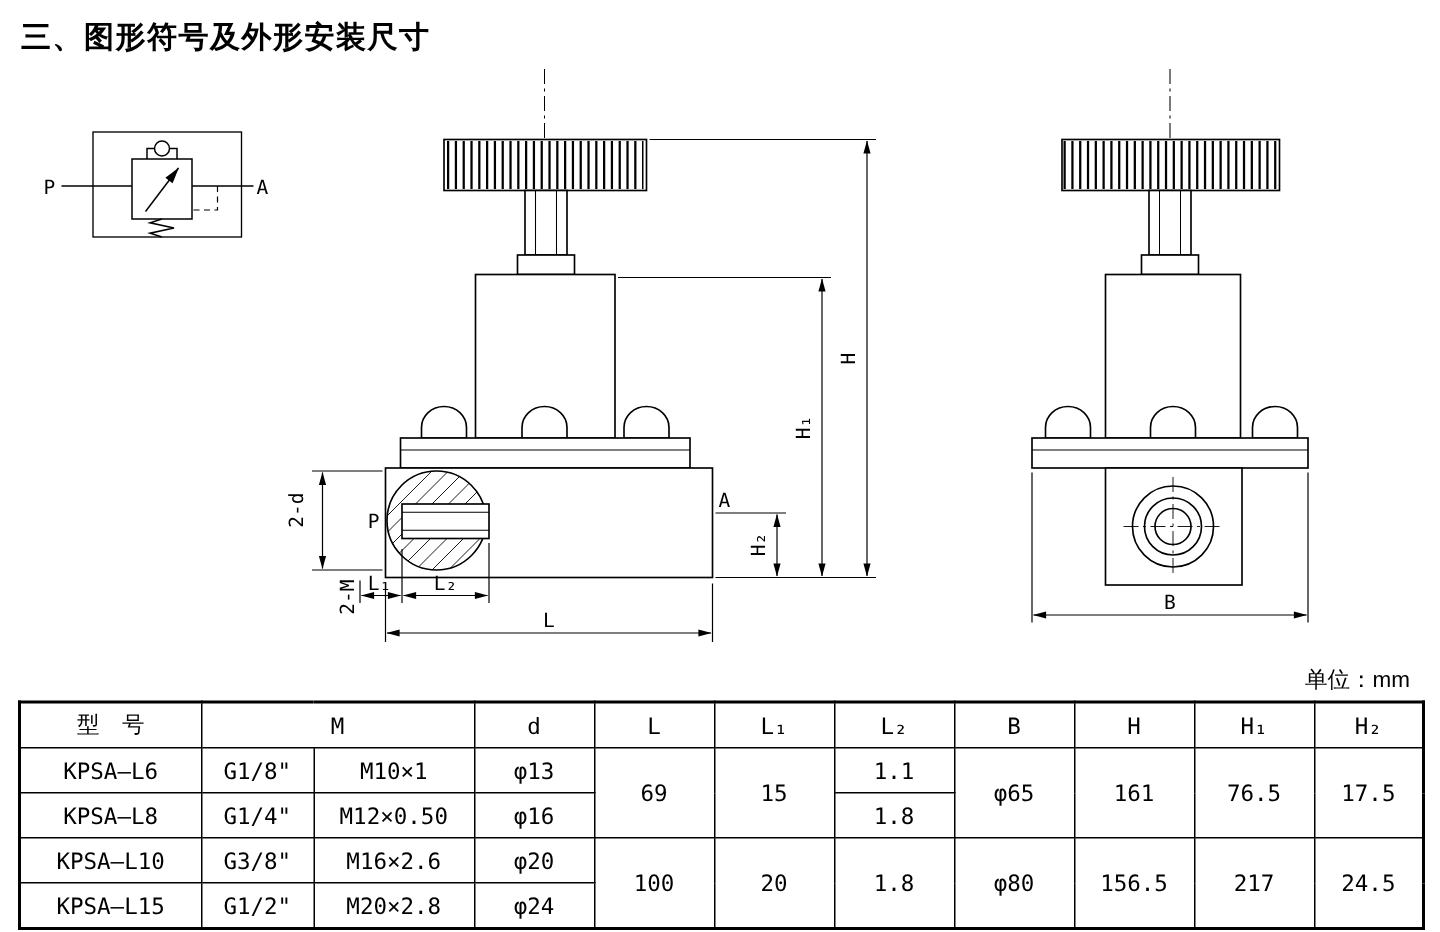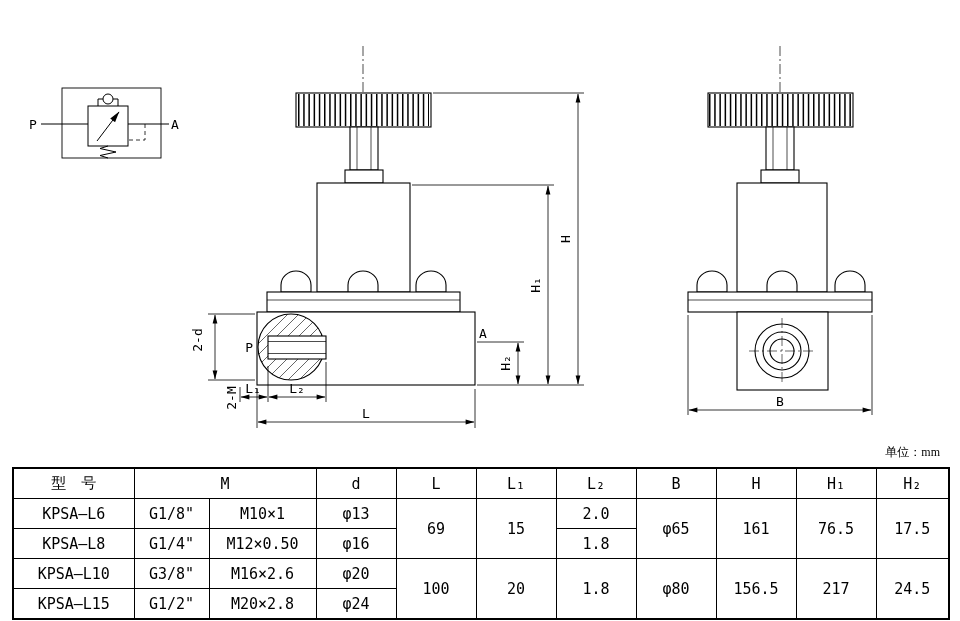--- a/index.html
+++ b/index.html
@@ -1,30 +1,31 @@
 <!DOCTYPE html>
 <html><head>
 <meta charset="utf-8">
 <style>
   html,body{margin:0;padding:0}
   body{width:960px;height:621px;background:#fff;color:#000;font-family:"DejaVu Sans",sans-serif}
   .page{position:relative;width:960px;height:621px;background:#fff;overflow:hidden}
   .title{position:absolute;left:14px;top:11px;font-size:20px;font-weight:700;letter-spacing:1px}
   svg.drawing{position:absolute}
-  .unit{position:absolute;top:444px;right:20px;font-size:12px;font-family:Liberation Serif, serif}
+  .unit{position:absolute;top:444px;right:20px;font-size:15px;font-family:Liberation Sans, sans-serif}
   table.dims{position:absolute;left:12px;top:467px;width:936px;border-collapse:collapse;table-layout:fixed;
     font-family:"DejaVu Sans Mono",monospace;font-size:15px;text-align:center;border:2px solid #000}
   .dims th,.dims td{border:1px solid #000;height:29px;padding:0 4px;font-weight:400;vertical-align:middle}
   svg text{font-family:"DejaVu Sans Mono",monospace;font-size:13px;fill:#000}
 </style>
 </head>
 <body>
 
 <div class="page">
 
+  <div class="title">三、图形符号及外形安装尺寸</div>
 
   <svg class="drawing" style="left:20px;top:82px" width="170" height="85" viewBox="20 82 170 85">
     <defs>
       <marker id="arrS" viewBox="0 0 12 8" refX="11" refY="4" markerWidth="12" markerHeight="8" orient="auto">
         <path d="M0.5,1 L11.5,4 L0.5,7 Z" fill="#000"></path>
       </marker>
     </defs>
     <g stroke="#000" fill="none" stroke-width="1">
       <line x1="41" y1="124" x2="88" y2="124"></line>
       <line x1="128" y1="124" x2="169" y2="124"></line>
@@ -181,21 +182,21 @@
       <th>H₁</th>
       <th>H₂</th>
     </tr>
     <tr>
       <td>KPSA—L6</td>
       <td>G1/8"</td>
       <td>M10×1</td>
       <td>φ13</td>
       <td rowspan="2">69</td>
       <td rowspan="2">15</td>
-      <td>2.0</td>
+      <td>1.1</td>
       <td rowspan="2">φ65</td>
       <td rowspan="2">161</td>
       <td rowspan="2">76.5</td>
       <td rowspan="2">17.5</td>
     </tr>
     <tr>
       <td>KPSA—L8</td>
       <td>G1/4"</td>
       <td>M12×0.50</td>
       <td>φ16</td>

